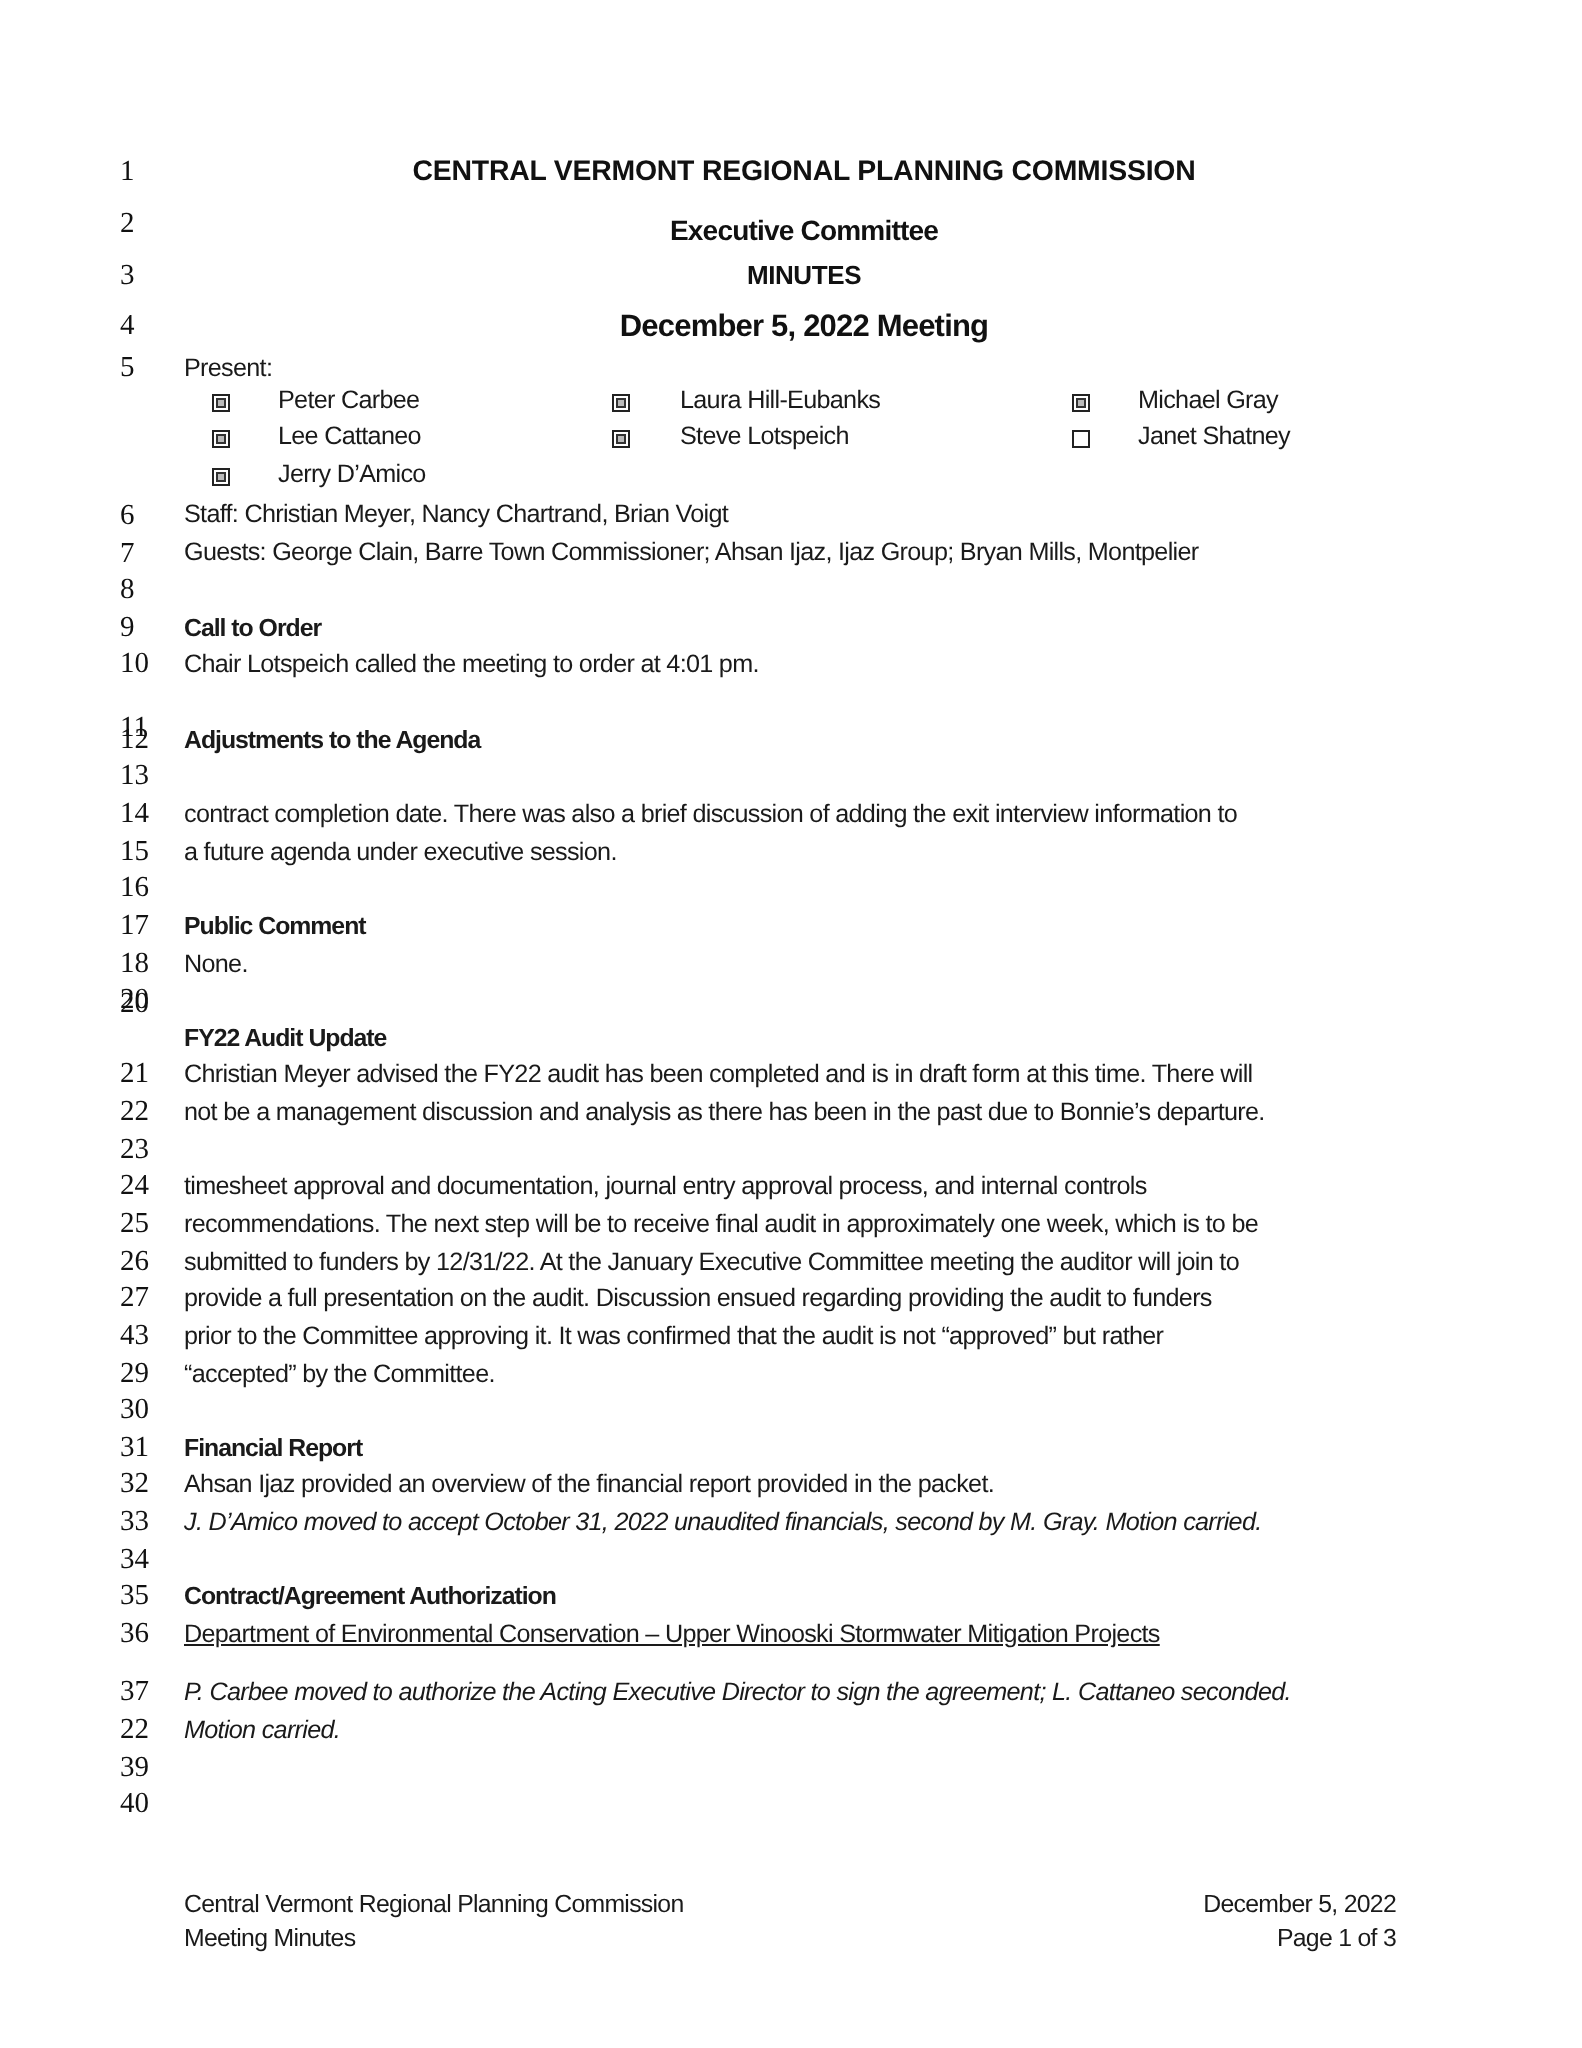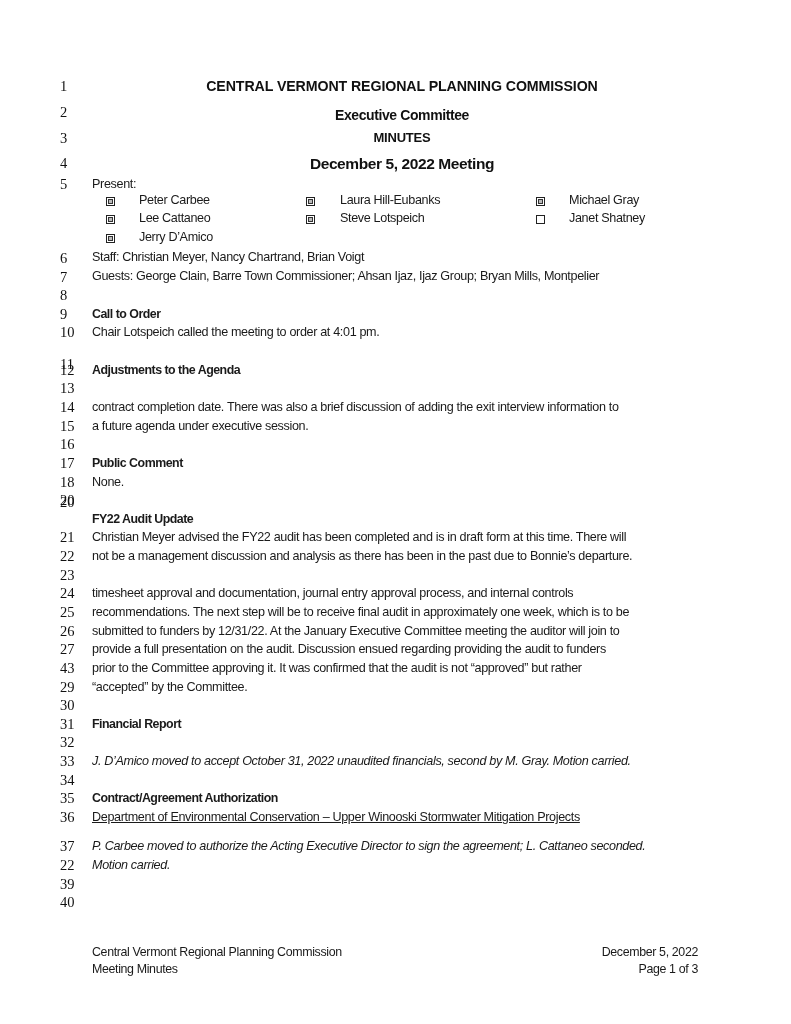--- a/index.html
+++ b/index.html
@@ -131,20 +131,21 @@
   <div class="line" style="top:530px">Christian Meyer advised the FY22 audit has been completed and is in draft form at this time.  There will</div>
   <div class="line" style="top:549px">not be a management discussion and analysis as there has been in the past due to Bonnie’s departure.</div>
   <div class="line" style="top:586px">timesheet approval and documentation, journal entry approval process, and internal controls</div>
   <div class="line" style="top:605px">recommendations.  The next step will be to receive final audit in approximately one week, which is to be</div>
   <div class="line" style="top:624px">submitted to funders by 12/31/22.  At the January Executive Committee meeting the auditor will join to</div>
   <div class="line" style="top:642px">provide a full presentation on the audit.  Discussion ensued regarding providing the audit to funders</div>
   <div class="line" style="top:661px">prior to the Committee approving it.  It was confirmed that the audit is not “approved” but rather</div>
   <div class="line" style="top:680px">“accepted” by the Committee.</div>
 
   <div class="line h" style="top:717px">Financial Report</div>
+  <div class="line" style="top:735px">Ahsan Ijaz provided an overview of the financial report provided in the packet.</div>
   <div class="line it" style="top:754px">J. D’Amico moved to accept October 31, 2022 unaudited financials, second by M. Gray.  Motion carried.</div>
 
   <div class="line h" style="top:791px">Contract/Agreement Authorization</div>
   <div class="line it" style="top:839px">P. Carbee moved to authorize the Acting Executive Director to sign the agreement; L. Cattaneo seconded.</div>
   <div class="line ul" style="top:810px">Department of Environmental Conservation – Upper Winooski Stormwater Mitigation Projects</div>
   <div class="line it" style="top:858px">Motion carried.</div>
 
   <div>
     <div class="footer" style="left:92px;top:945px">Central Vermont Regional Planning Commission</div>
     <div class="footer" style="left:92px;top:962px">Meeting Minutes</div>

